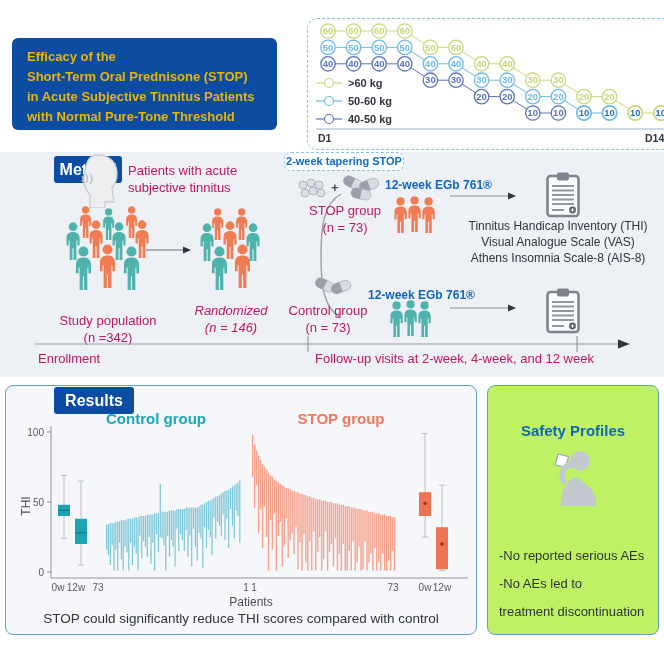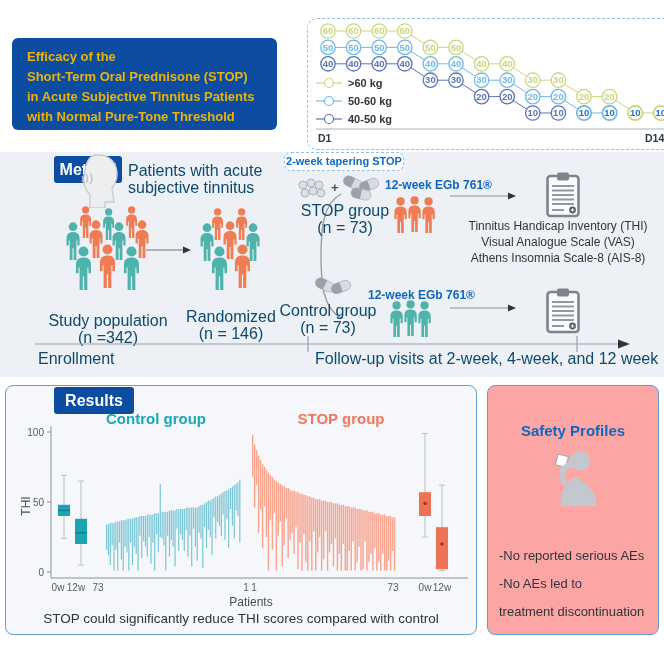--- a/index.html
+++ b/index.html
@@ -10,27 +10,27 @@
              padding:9px 0 0 15px;box-sizing:border-box;}
   .title-box div{color:#eab308;font-size:13px;font-weight:bold;line-height:20px;white-space:nowrap;}
   .taper-box{left:283px;top:18px;width:377px;height:132px;background:#fff;
              border:1.5px dashed #8ec0e8;border-radius:10px;box-sizing:border-box;margin-left:24px;}
   .taper-tab{left:284px;top:152px;width:120px;height:19px;background:#fff;border:1.5px dashed #8ec0e8;
              border-radius:7px;box-sizing:border-box;text-align:center;line-height:16px;
              font-size:11px;font-weight:bold;color:#0e6cc4;z-index:6;}
   .method-section{left:0;top:152px;width:664px;height:225px;background:#edf1f6;}
   .sec-label{background:#0c4da2;color:#fff;font-weight:bold;font-size:16px;text-align:center;
              border-radius:3px;line-height:27px;margin-left:46px;}
-  .txt{color:#0c4a6e;font-size:16px;line-height:17px;}
+  .txt{color:#be185d;font-size:13px;line-height:17px;}
   .txt-c{text-align:center;}
   .egb{color:#1266bd;font-size:12px;font-weight:bold;white-space:nowrap;}
   .plus{color:#4a4f55;font-size:13px;font-weight:bold;}
   .results-panel{left:5px;top:385px;width:472px;height:250px;background:#f5f7fa;
                  border:1.5px solid #5f9fd4;border-radius:8px;box-sizing:border-box;}
-  .safety-panel{left:487px;top:385px;width:172px;height:250px;background:#fca5a5;
+  .safety-panel{left:487px;top:385px;width:172px;height:250px;background:#bef264;
                 border:1.5px solid #5f9fd4;border-radius:8px;box-sizing:border-box;}
   .safety-title{top:36px;left:0;width:100%;text-align:center;font-size:15px;font-weight:bold;color:#1266bd;}
   .safety-line{font-size:13px;color:#2f353b;line-height:28px;white-space:nowrap;}
   .caption{left:0;bottom:8px;width:100%;text-align:center;font-size:13.5px;color:#2f353b;}
   .tick{font-size:10px;fill:#555b63;}
   .axlab{font-size:12px;fill:#4a4f55;}
   svg{display:block;}
 </style>
 </head>
 <body>
@@ -231,21 +231,21 @@
         <g transform="translate(50,15) scale(0.9047619047619048)" fill="#4fb3ab">
           <use href="#person-sym"></use>
         </g>
         <g transform="translate(15,38) scale(1.0476190476190477)" fill="#4fb3ab">
           <use href="#person-sym"></use>
         </g>
         <g transform="translate(38,36) scale(1.0476190476190477)" fill="#f07c54">
           <use href="#person-sym"></use>
         </g>
       </svg>
-    <div class="abs txt txt-c" style="left:166px;top:156px;width:130px;">
+    <div class="abs txt txt-c" style="left:166px;top:150px;width:130px;font-style:italic;">
       <div>Randomized</div>
       <div>(n = 146)</div>
     </div>
 
     <svg class="abs" style="left:316px;top:40px;" width="28" height="128" viewBox="0 0 28 128">
       <path d="M25,2 C7,12 5,36 5,64 C5,92 7,116 25,126" stroke="#9aa0a6" stroke-width="1.4" fill="none"></path>
     </svg>
 
     <svg class="abs" style="left:296px;top:24px;" width="34" height="24" viewBox="0 0 34 24">
       <g fill="#dcdfe3" stroke="#aeb4bb" stroke-width="1">

